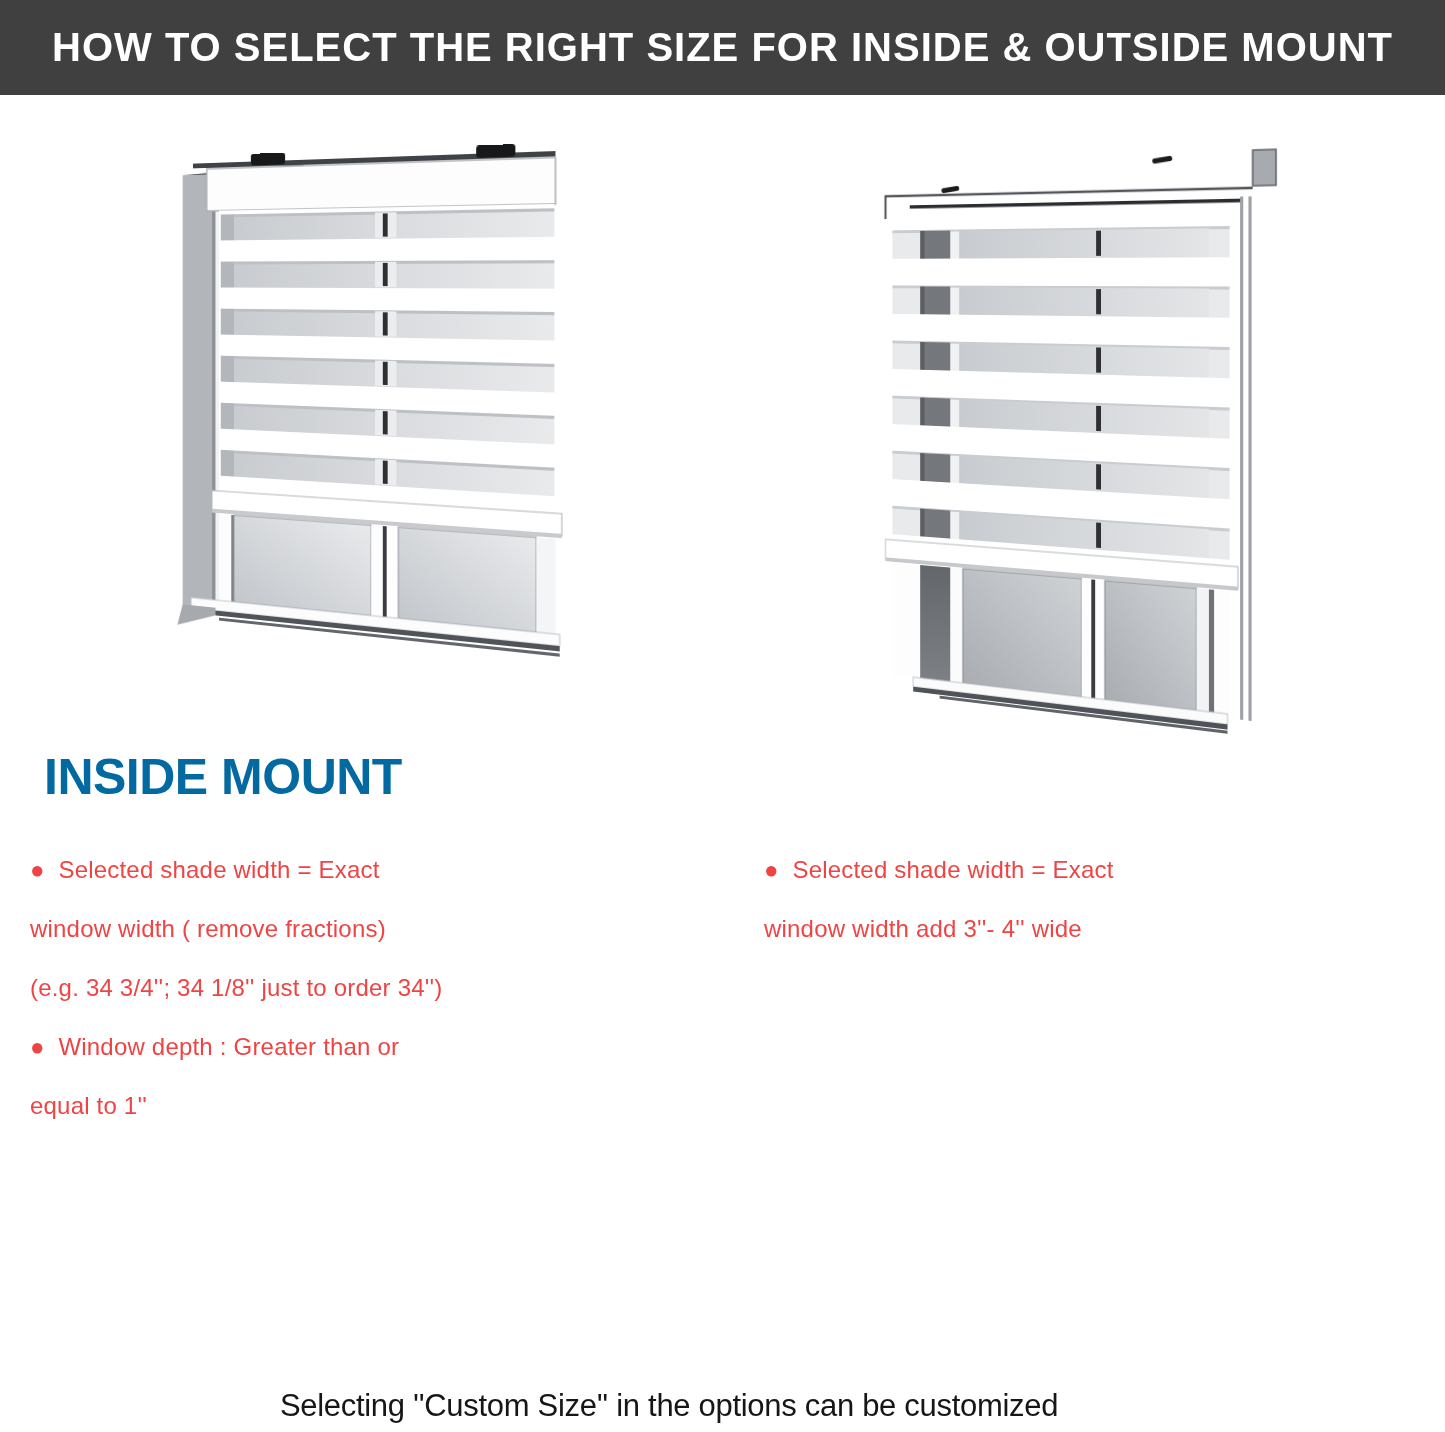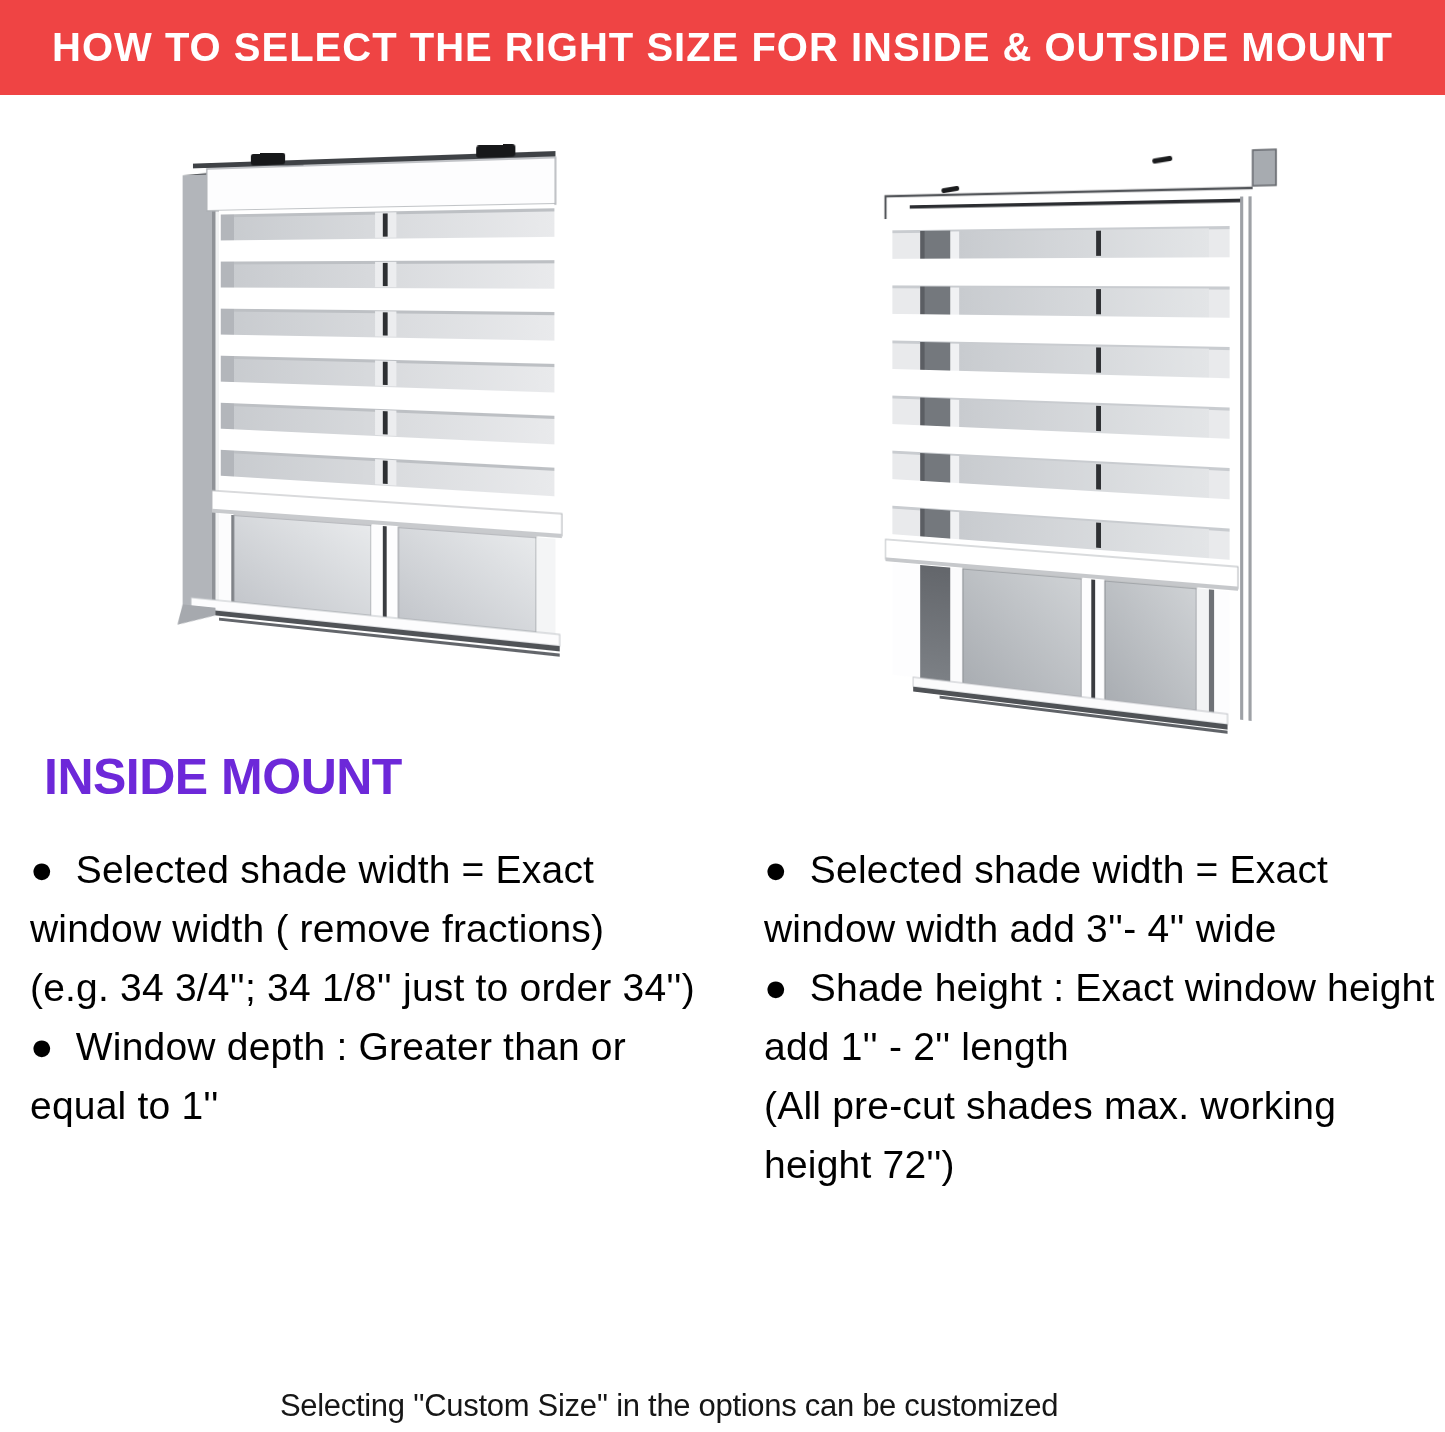--- a/index.html
+++ b/index.html
@@ -5,52 +5,52 @@
   html,body { margin:0; padding:0; background:#ffffff; }
   .canvas {
     position:relative; width:1445px; height:1432px;
     background:#ffffff; overflow:hidden;
     font-family:"Liberation Sans", sans-serif;
   }
 
   
   .banner {
     position:absolute; left:0; top:0; width:1445px; height:95px;
-    background:#ef4444; display:flex; align-items:center; justify-content:center;
+    background:#404040; display:flex; align-items:center; justify-content:center;
   }
   .banner-title {
     color:#ffffff; font-weight:bold; font-size:40px; letter-spacing:1px;
     white-space:nowrap;
   }
 
   
   .illus { position:absolute; margin:0; }
   #illus-inside  { left:150px; top:152px; width:410px; height:515px;
                    perspective:1100px; perspective-origin:50% 24%; }
   #illus-outside { left:854px; top:140px; width:440px; height:585px;
                    perspective:1100px; perspective-origin:50% 23%; }
   .persp { width:100%; height:100%; }
   #illus-inside  .persp { transform:rotateY(-18deg); }
   #illus-outside .persp { transform:rotateY(-17deg); }
   .illus svg { display:block; width:100%; height:100%; overflow:visible; }
 
   
   .mount-heading {
-    position:absolute; margin:0; color:#6d28d9; font-weight:bold;
+    position:absolute; margin:0; color:#0369a1; font-weight:bold;
     font-size:50px; letter-spacing:-0.5px; white-space:nowrap;
   }
   #inside-heading  { left:44px;  top:748px; }
   #outside-heading { left:786px; top:748px; }
 
   .bullets { position:absolute; }
   #inside-bullets  { left:30px;  top:840px; }
   #outside-bullets { left:764px; top:840px; }
   .bullet {
-    margin:0; white-space:pre; color:#000000;
-    font-size:39px; line-height:59px; letter-spacing:0.2px;
+    margin:0; white-space:pre; color:#ef4444;
+    font-size:24px; line-height:59px; letter-spacing:0.2px;
   }
 
   
   .note {
     position:absolute; left:0; top:1388px; width:1338px; text-align:center;
   }
   .note p { margin:0; color:#161616; font-size:31px; letter-spacing:-0.3px; }
 </style>
 </head>
 <body>
@@ -260,23 +260,19 @@
 window width ( remove fractions)
 (e.g. 34 3/4''; 34 1/8'' just to order 34'')</p>
     <p class="bullet">●  Window depth : Greater than or
 equal to 1''</p>
   </section>
 
 
   <section class="bullets" id="outside-bullets">
     <p class="bullet">●  Selected shade width = Exact
 window width add 3''- 4'' wide</p>
-    <p class="bullet">●  Shade height : Exact window height
-add 1'' - 2'' length
-(All pre-cut shades max. working
-height 72'')</p>
   </section>
 
   <footer class="note">
     <p>Selecting ''Custom Size'' in the options can be customized</p>
   </footer>
 
 </div>
 
 </body></html>

